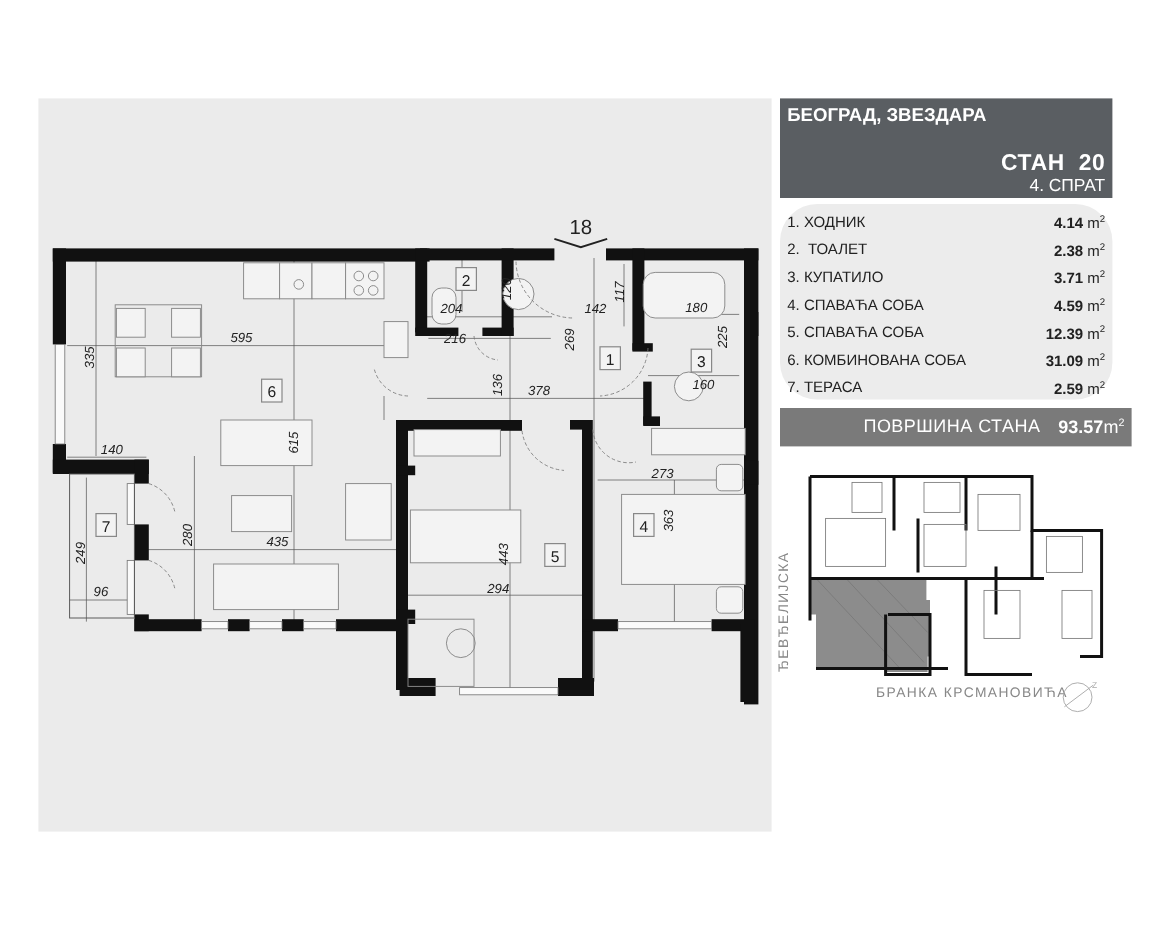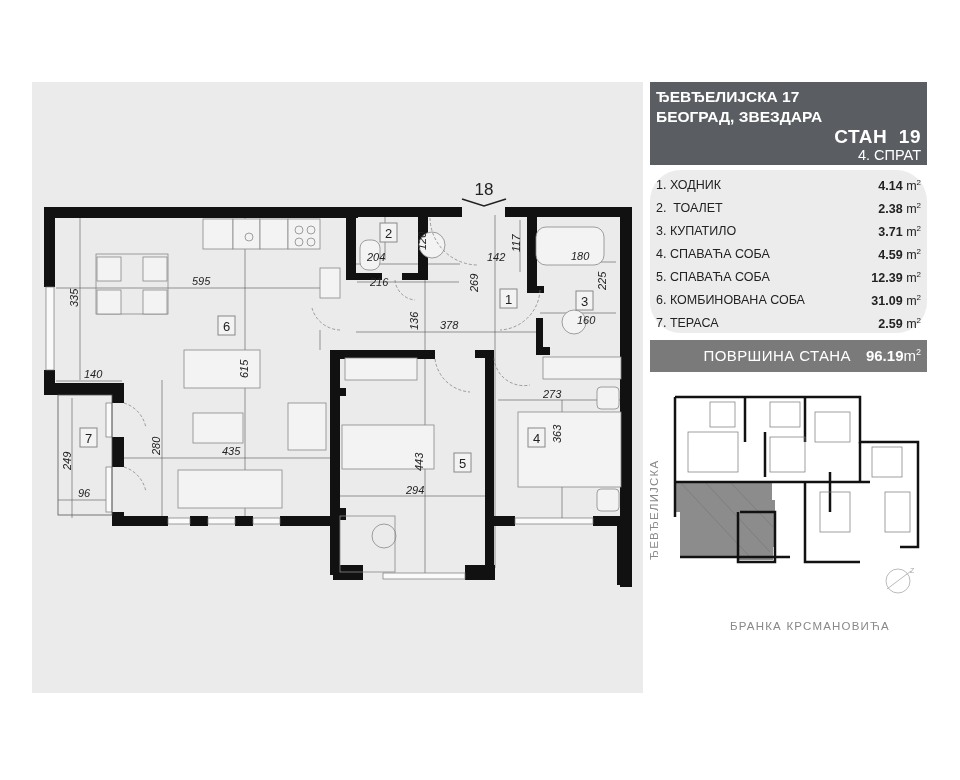--- a/index.html
+++ b/index.html
@@ -9,28 +9,28 @@
   .header{position:absolute;left:650px;top:82px;width:277px;height:83px;background:#5a5e62;color:#fff;}
   .header .addr{position:absolute;left:6px;top:5px;font-weight:bold;font-size:15.5px;line-height:20px;}
   .header .unit{position:absolute;right:6px;top:44px;font-weight:bold;font-size:19px;letter-spacing:0.5px;}
   .header .floor{position:absolute;right:6px;top:65px;font-size:14.5px;}
   .rooms{position:absolute;left:650px;top:170px;width:277px;height:163px;background:#ececec;border-radius:31px;}
   .room-row{position:absolute;left:0;width:277px;height:23px;font-size:12.5px;color:#222;}
   .room-row .lbl{position:absolute;left:6px;top:5px;}
   .room-row .val{position:absolute;right:6px;top:5px;}
   .room-row .val b{font-weight:bold;}
   .room-row .val sup{font-size:8px;}
-  .total{position:absolute;left:650px;top:340px;width:277px;height:32px;background:#7a7a7a;color:#fff;}
+  .total{position:absolute;left:650px;top:340px;width:277px;height:32px;background:#7a7a7a;color:#fff;padding-left:16px;}
   .total .lbl{position:absolute;right:76px;top:7px;font-size:15px;letter-spacing:0.4px;}
   .total .val{position:absolute;right:6px;top:7px;font-size:15px;}
   .total .val b{font-weight:bold;}
   .total .val sup{font-size:9px;}
   .keyplan{position:absolute;left:650px;top:382px;width:285px;height:215px;}
   .street-v{position:absolute;left:642px;top:430px;width:30px;height:130px;}
-  .street-h{position:absolute;left:730px;top:572px;font-size:11.5px;color:#888;letter-spacing:1.2px;margin-top:48px;}
+  .street-h{position:absolute;left:730px;top:572px;font-size:11.5px;color:#888;letter-spacing:1.2px;}
   .street-v span{position:absolute;left:0;top:0;transform-origin:left top;transform:translate(6px,130px) rotate(-90deg);font-size:11.5px;color:#888;letter-spacing:1.2px;white-space:nowrap;}
 </style>
 </head>
 <body>
 
 <div class="plan-panel">
   <svg class="plan-svg" width="611" height="611" viewBox="32 82 611 611" xmlns="http://www.w3.org/2000/svg" font-family="Liberation Sans, sans-serif">
 
     <g stroke="#555" stroke-width="0.6" fill="none">
       <line x1="56" y1="288" x2="330" y2="288"></line>
@@ -197,24 +197,23 @@
       <text x="406" y="494">294</text>
     </g>
 
     <text x="484" y="195" font-size="17" fill="#222" text-anchor="middle">18</text>
     <polyline points="462,199 484,206 506,199" fill="none" stroke="#222" stroke-width="1.6"></polyline>
   </svg>
 </div>
 
 <div class="header">
   <div class="addr">
-    <div>ЂЕВЂЕЛИЈСКА 17</div>
     <div>БЕОГРАД, ЗВЕЗДАРА</div>
   </div>
-  <div class="unit" style="white-space:pre">СТАН  19</div>
+  <div class="unit" style="white-space:pre">СТАН  20</div>
   <div class="floor">4. СПРАТ</div>
 </div>
 
 <div class="rooms">
   <div class="room-row" style="top:3px">
     <span class="lbl">1. ХОДНИК</span>
     <span class="val"><b>4.14</b> <span>m</span><sup>2</sup></span>
   </div>
   <div class="room-row" style="top:26px">
     <span class="lbl" style="white-space:pre">2.  ТОАЛЕТ</span>
@@ -237,21 +236,21 @@
     <span class="val"><b>31.09</b> <span>m</span><sup>2</sup></span>
   </div>
   <div class="room-row" style="top:141px">
     <span class="lbl">7. ТЕРАСА</span>
     <span class="val"><b>2.59</b> <span>m</span><sup>2</sup></span>
   </div>
 </div>
 
 <div class="total">
   <span class="lbl">ПОВРШИНА СТАНА</span>
-  <span class="val"><b>96.19</b><span>m</span><sup>2</sup></span>
+  <span class="val"><b>93.57</b><span>m</span><sup>2</sup></span>
 </div>
 
 <div class="keyplan">
   <svg width="285" height="215" viewBox="0 0 285 215" xmlns="http://www.w3.org/2000/svg">
 
     <polygon points="25,100 122,100 122,118 125,118 125,165 115,165 115,175 30,175 30,130 25,130" fill="#8c8c8c"></polygon>
     <rect x="88" y="131" width="35" height="47" fill="#8c8c8c"></rect>
     <g stroke="#555" stroke-width="0.5" opacity="0.5">
       <line x1="30" y1="100" x2="100" y2="175"></line>
       <line x1="55" y1="100" x2="120" y2="170"></line>

